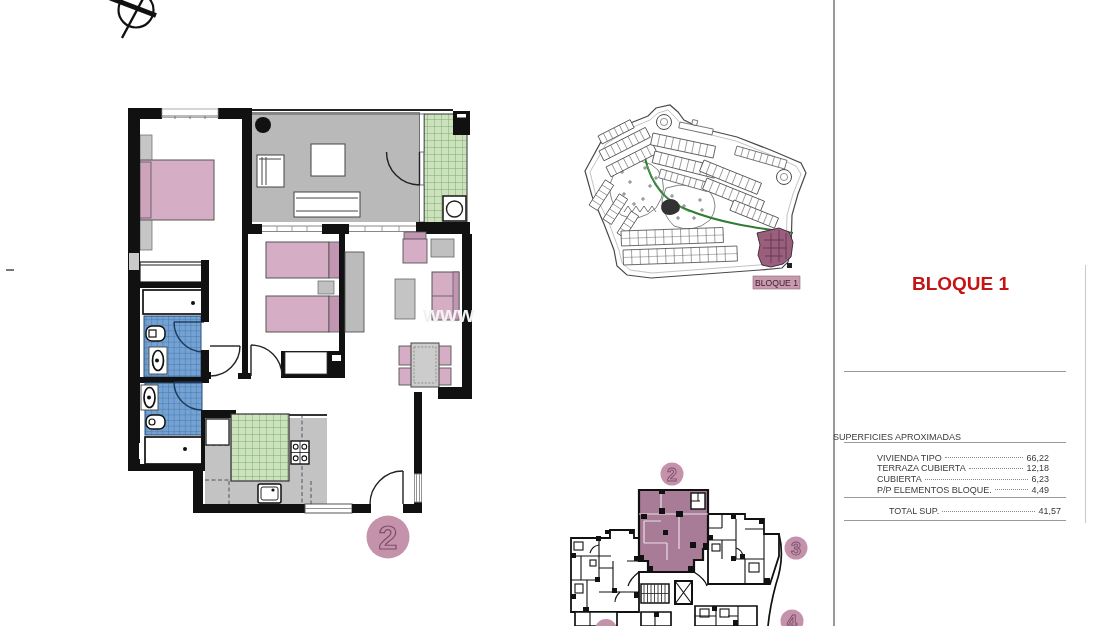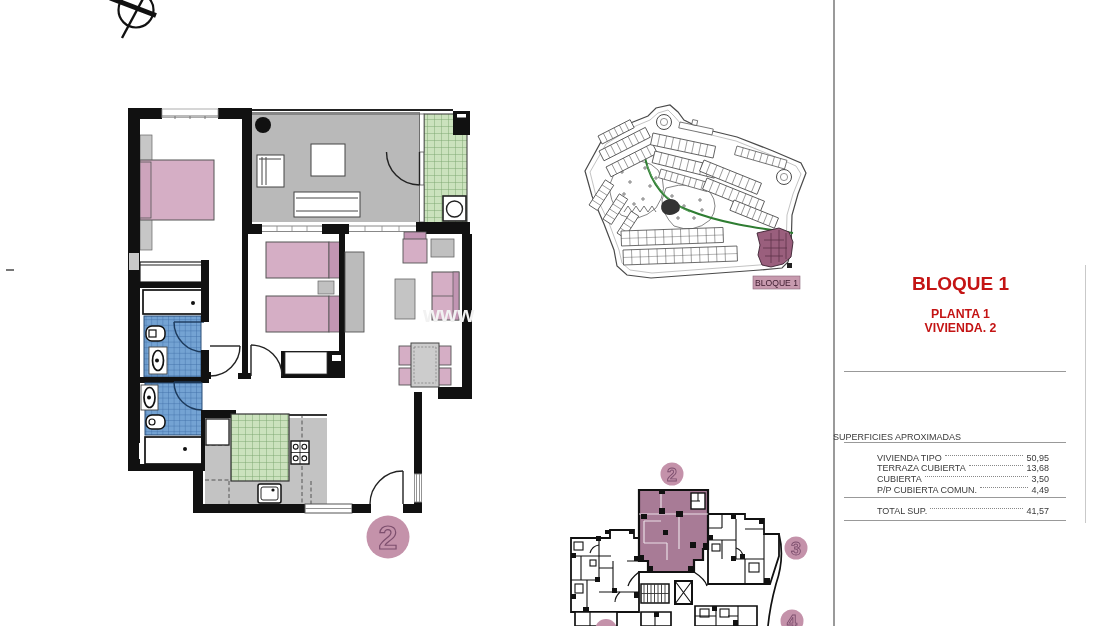--- a/index.html
+++ b/index.html
@@ -1,21 +1,21 @@
 <!DOCTYPE html>
 <html><head>
 <meta charset="utf-8">
 <style>
   html,body{margin:0;padding:0;background:#fff;-webkit-font-smoothing:antialiased;}
   #page{position:relative;width:1110px;height:626px;overflow:hidden;background:#fff;
         font-family:"Liberation Sans",sans-serif;}
   svg{position:absolute;left:0;top:0;}
   .panel{position:absolute;left:833px;top:0;width:255px;height:626px;}
   .red{color:#c41414;font-weight:bold;text-align:center;}
-  .row{display:flex;align-items:flex-start;font-size:9px;color:#3a3a3a;
+  .row{display:flex;align-items:center;font-size:9px;color:#3a3a3a;
        margin:0 0 1.8px 0;line-height:9px;}
   .dots{flex:1;border-bottom:1px dotted #888;margin:0 3px 2px 3px;height:1px;}
 </style>
 </head>
 <body>
 <div id="page">
 
   <svg id="plan" width="830" height="626" viewBox="0 0 830 626">
     <defs>
       <pattern id="gtile" width="7" height="7" patternUnits="userSpaceOnUse">
@@ -561,56 +561,54 @@
   </svg>
 
   <div class="panel">
 
     <div style="position:absolute;left:0;top:0;width:2px;height:626px;background:#9a9a9a;"></div>
 
     <div style="position:absolute;left:252px;top:265px;width:1px;height:258px;background:#c9c9c9;"></div>
 
     <div class="red" style="position:absolute;left:0;top:273.5px;width:255px;font-size:19px;line-height:19px;">BLOQUE 1</div>
 
-    <div class="red" style="position:absolute;left:0;top:307.5px;width:255px;font-size:12.3px;line-height:12.3px;">PLANTA 1</div>
-
-    <div class="red" style="position:absolute;left:0;top:322px;width:255px;font-size:12.3px;line-height:12.3px;">VIVIENDA. 2</div>
+
 
     <div style="position:absolute;left:11px;top:371px;width:222px;height:1px;background:#999;"></div>
 
     <div style="position:absolute;left:0;top:432px;width:255px;text-align:left;font-size:9px;color:#3a3a3a;">SUPERFICIES APROXIMADAS</div>
 
     <div style="position:absolute;left:11px;top:442px;width:222px;height:1px;background:#999;"></div>
 
     <div style="position:absolute;left:44px;top:453.5px;width:172px;">
       <div class="row">
           <span>VIVIENDA TIPO</span>
           <span class="dots"></span>
-          <span>50,95</span>
+          <span>66,22</span>
         </div>
       <div class="row">
           <span>TERRAZA CUBIERTA</span>
           <span class="dots"></span>
-          <span>13,68</span>
+          <span>12,18</span>
         </div>
       <div class="row">
           <span>CUBIERTA</span>
           <span class="dots"></span>
-          <span>3,50</span>
+          <span>6,23</span>
         </div>
       <div class="row">
-          <span>P/P CUBIERTA COMUN.</span>
+          <span>P/P ELEMENTOS BLOQUE.</span>
           <span class="dots"></span>
           <span>4,49</span>
         </div>
     </div>
 
     <div style="position:absolute;left:11px;top:497px;width:222px;height:1px;background:#999;"></div>
 
-    <div style="position:absolute;left:44px;top:507px;width:172px;">
+    <div style="position:absolute;left:56px;top:507px;width:172px;">
       <div class="row">
           <span>TOTAL SUP.</span>
           <span class="dots"></span>
           <span>41,57</span>
         </div>
     </div>
 
     <div style="position:absolute;left:11px;top:520px;width:222px;height:1px;background:#999;"></div>
   </div>
 

